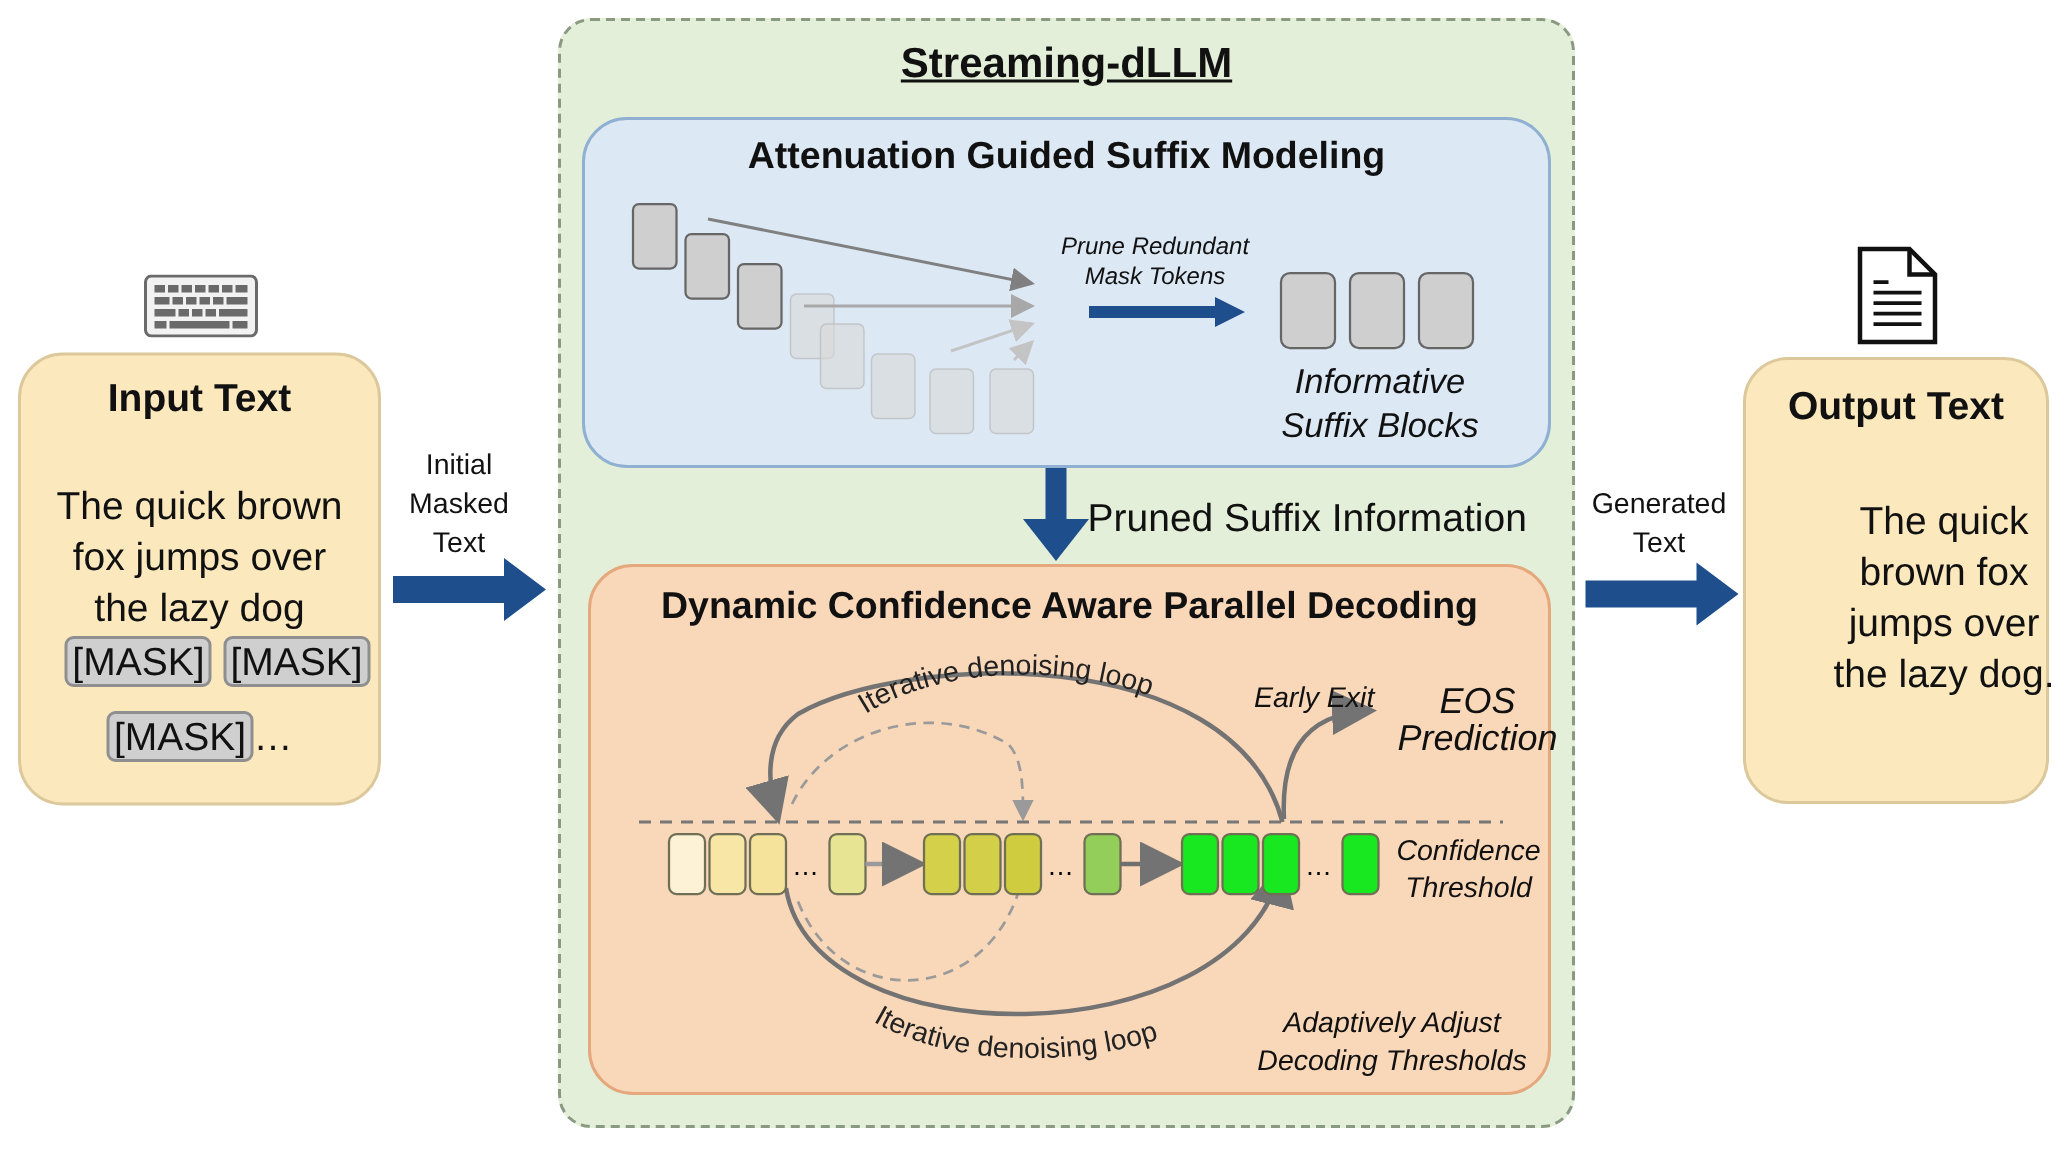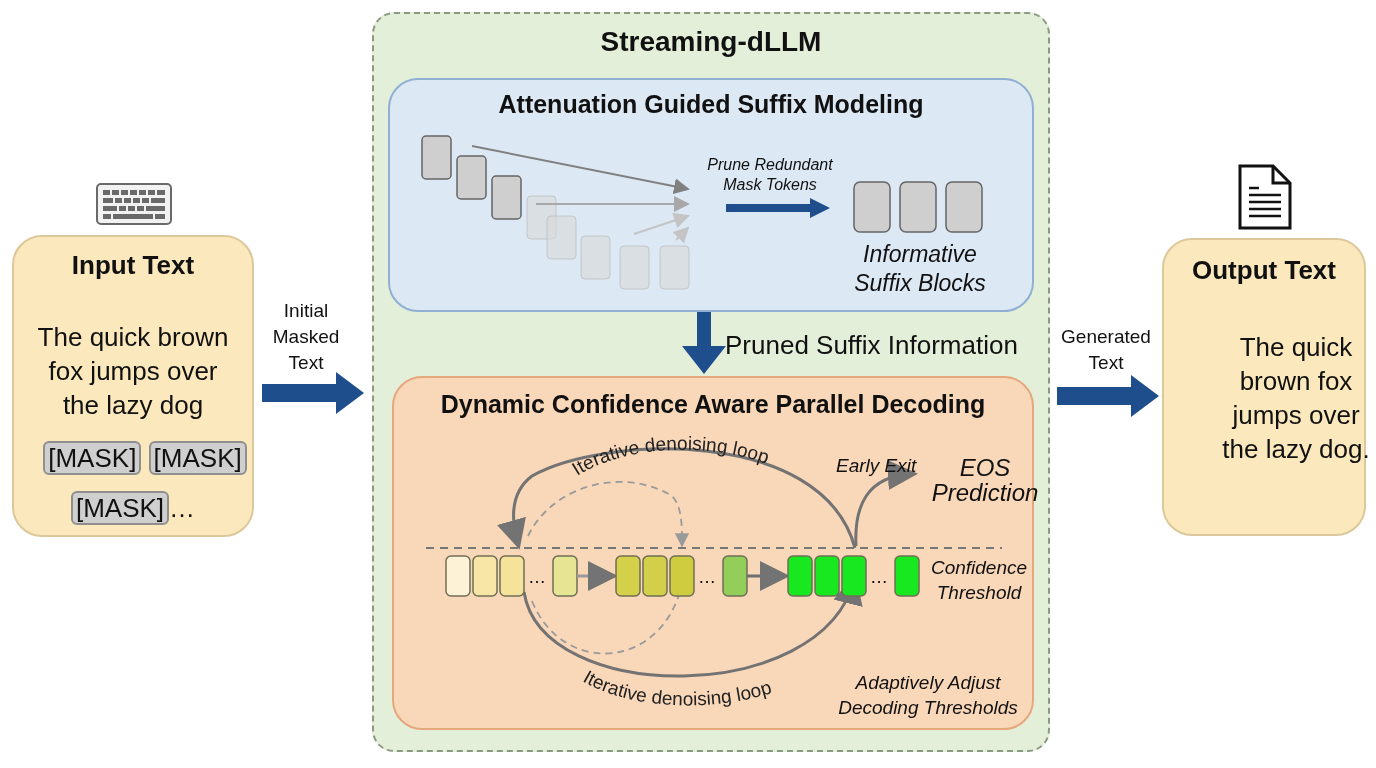--- a/index.html
+++ b/index.html
@@ -1,21 +1,21 @@
 <!DOCTYPE html>
 <html><head>
 <meta charset="utf-8">
 <style>
   html, body { margin:0; padding:0; }
   body { width:1376px; height:768px; background:#ffffff; position:relative; overflow:hidden;
          font-family:"Liberation Sans", sans-serif; color:#111; }
   .abs { position:absolute; }
   .panel-main { left:372px; top:12px; width:678px; height:740px; background:#e3efd9;
                 border:2px dashed #8a9a80; border-radius:22px; box-sizing:border-box; }
-  .main-title { left:372px; top:26px; width:678px; text-align:center; font-weight:bold; font-size:28px; }
+  .main-title { left:372px; top:26px; width:678px; text-align:center; font-weight:bold; font-size:28px;text-decoration:underline; }
   .panel-blue { left:388px; top:78px; width:646px; height:234px; background:#dce8f4;
                 border:2px solid #8fb0d2; border-radius:30px; box-sizing:border-box; }
   .blue-title { left:388px; top:90px; width:646px; text-align:center; font-weight:bold; font-size:25px; }
   .panel-orange { left:392px; top:376px; width:642px; height:354px; background:#f9d7b9;
                   border:2px solid #e5a77c; border-radius:30px; box-sizing:border-box; }
   .orange-title { left:392px; top:390px; width:642px; text-align:center; font-weight:bold; font-size:25px; }
   .io-box { background:#fbe8bd; border:2px solid #dcc89b; border-radius:30px; box-sizing:border-box; }
   .io-title { font-weight:bold; font-size:26px; text-align:center; }
   .io-body { font-size:26px; text-align:center; line-height:34px; }
   .mask { display:inline-block; background:#cfcfcf; border:2px solid #8f8f8f; border-radius:6px;
@@ -54,21 +54,21 @@
         <rect x="59" y="31" width="10" height="5"></rect>
     </g>
   </svg>
 </div>
 <div class="abs io-box" style="left:12px;top:235px;width:242px;height:302px;"></div>
 <div class="abs io-title" style="left:12px;top:250px;width:242px;">Input Text</div>
 <div class="abs io-body" style="left:12px;top:320px;width:242px;">
   <div>The quick brown</div>
   <div>fox jumps over</div>
   <div>the lazy dog</div>
-  <div style="margin-top:19px;padding-left:24px;">
+  <div style="margin-top:2px;padding-left:24px;">
     <span class="mask">[MASK]</span>
     <span class="mask">[MASK]</span>
   </div>
   <div style="margin-top:16px;">
     <span class="mask">[MASK]</span><span>…</span>
   </div>
 </div>
 
 <div class="abs lbl" style="left:258px;top:298px;width:96px;">
   <div>Initial</div>

